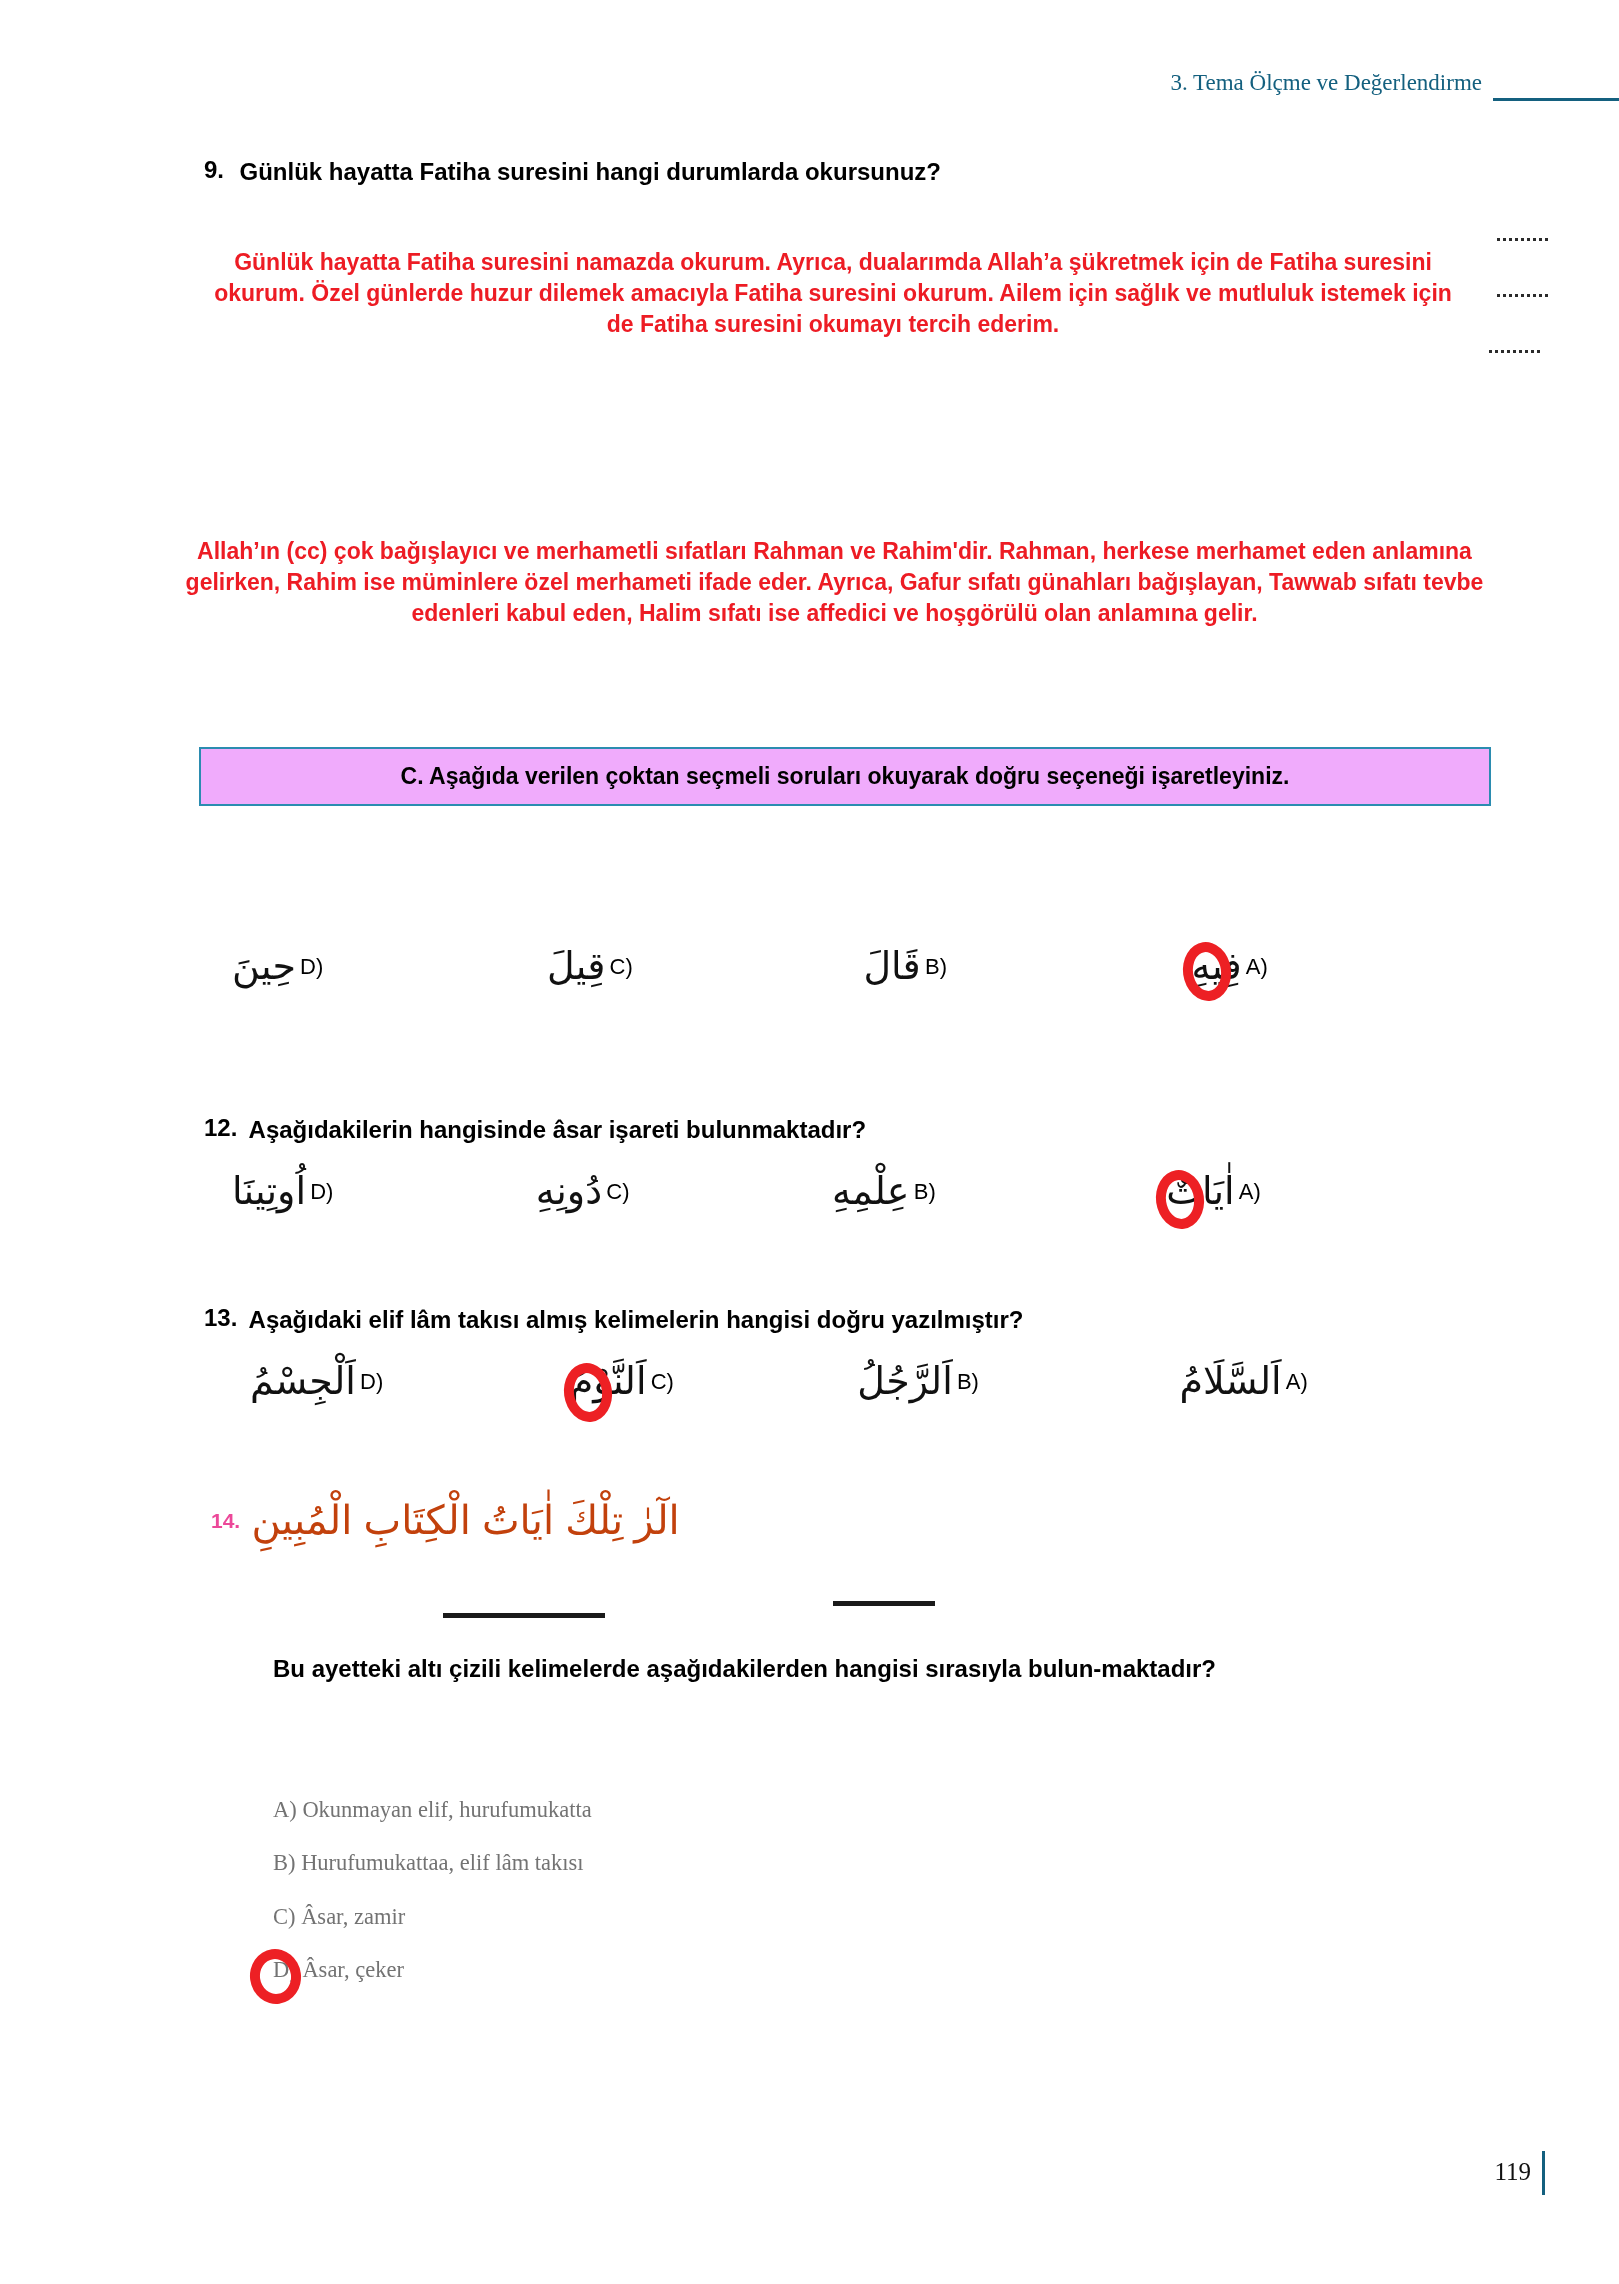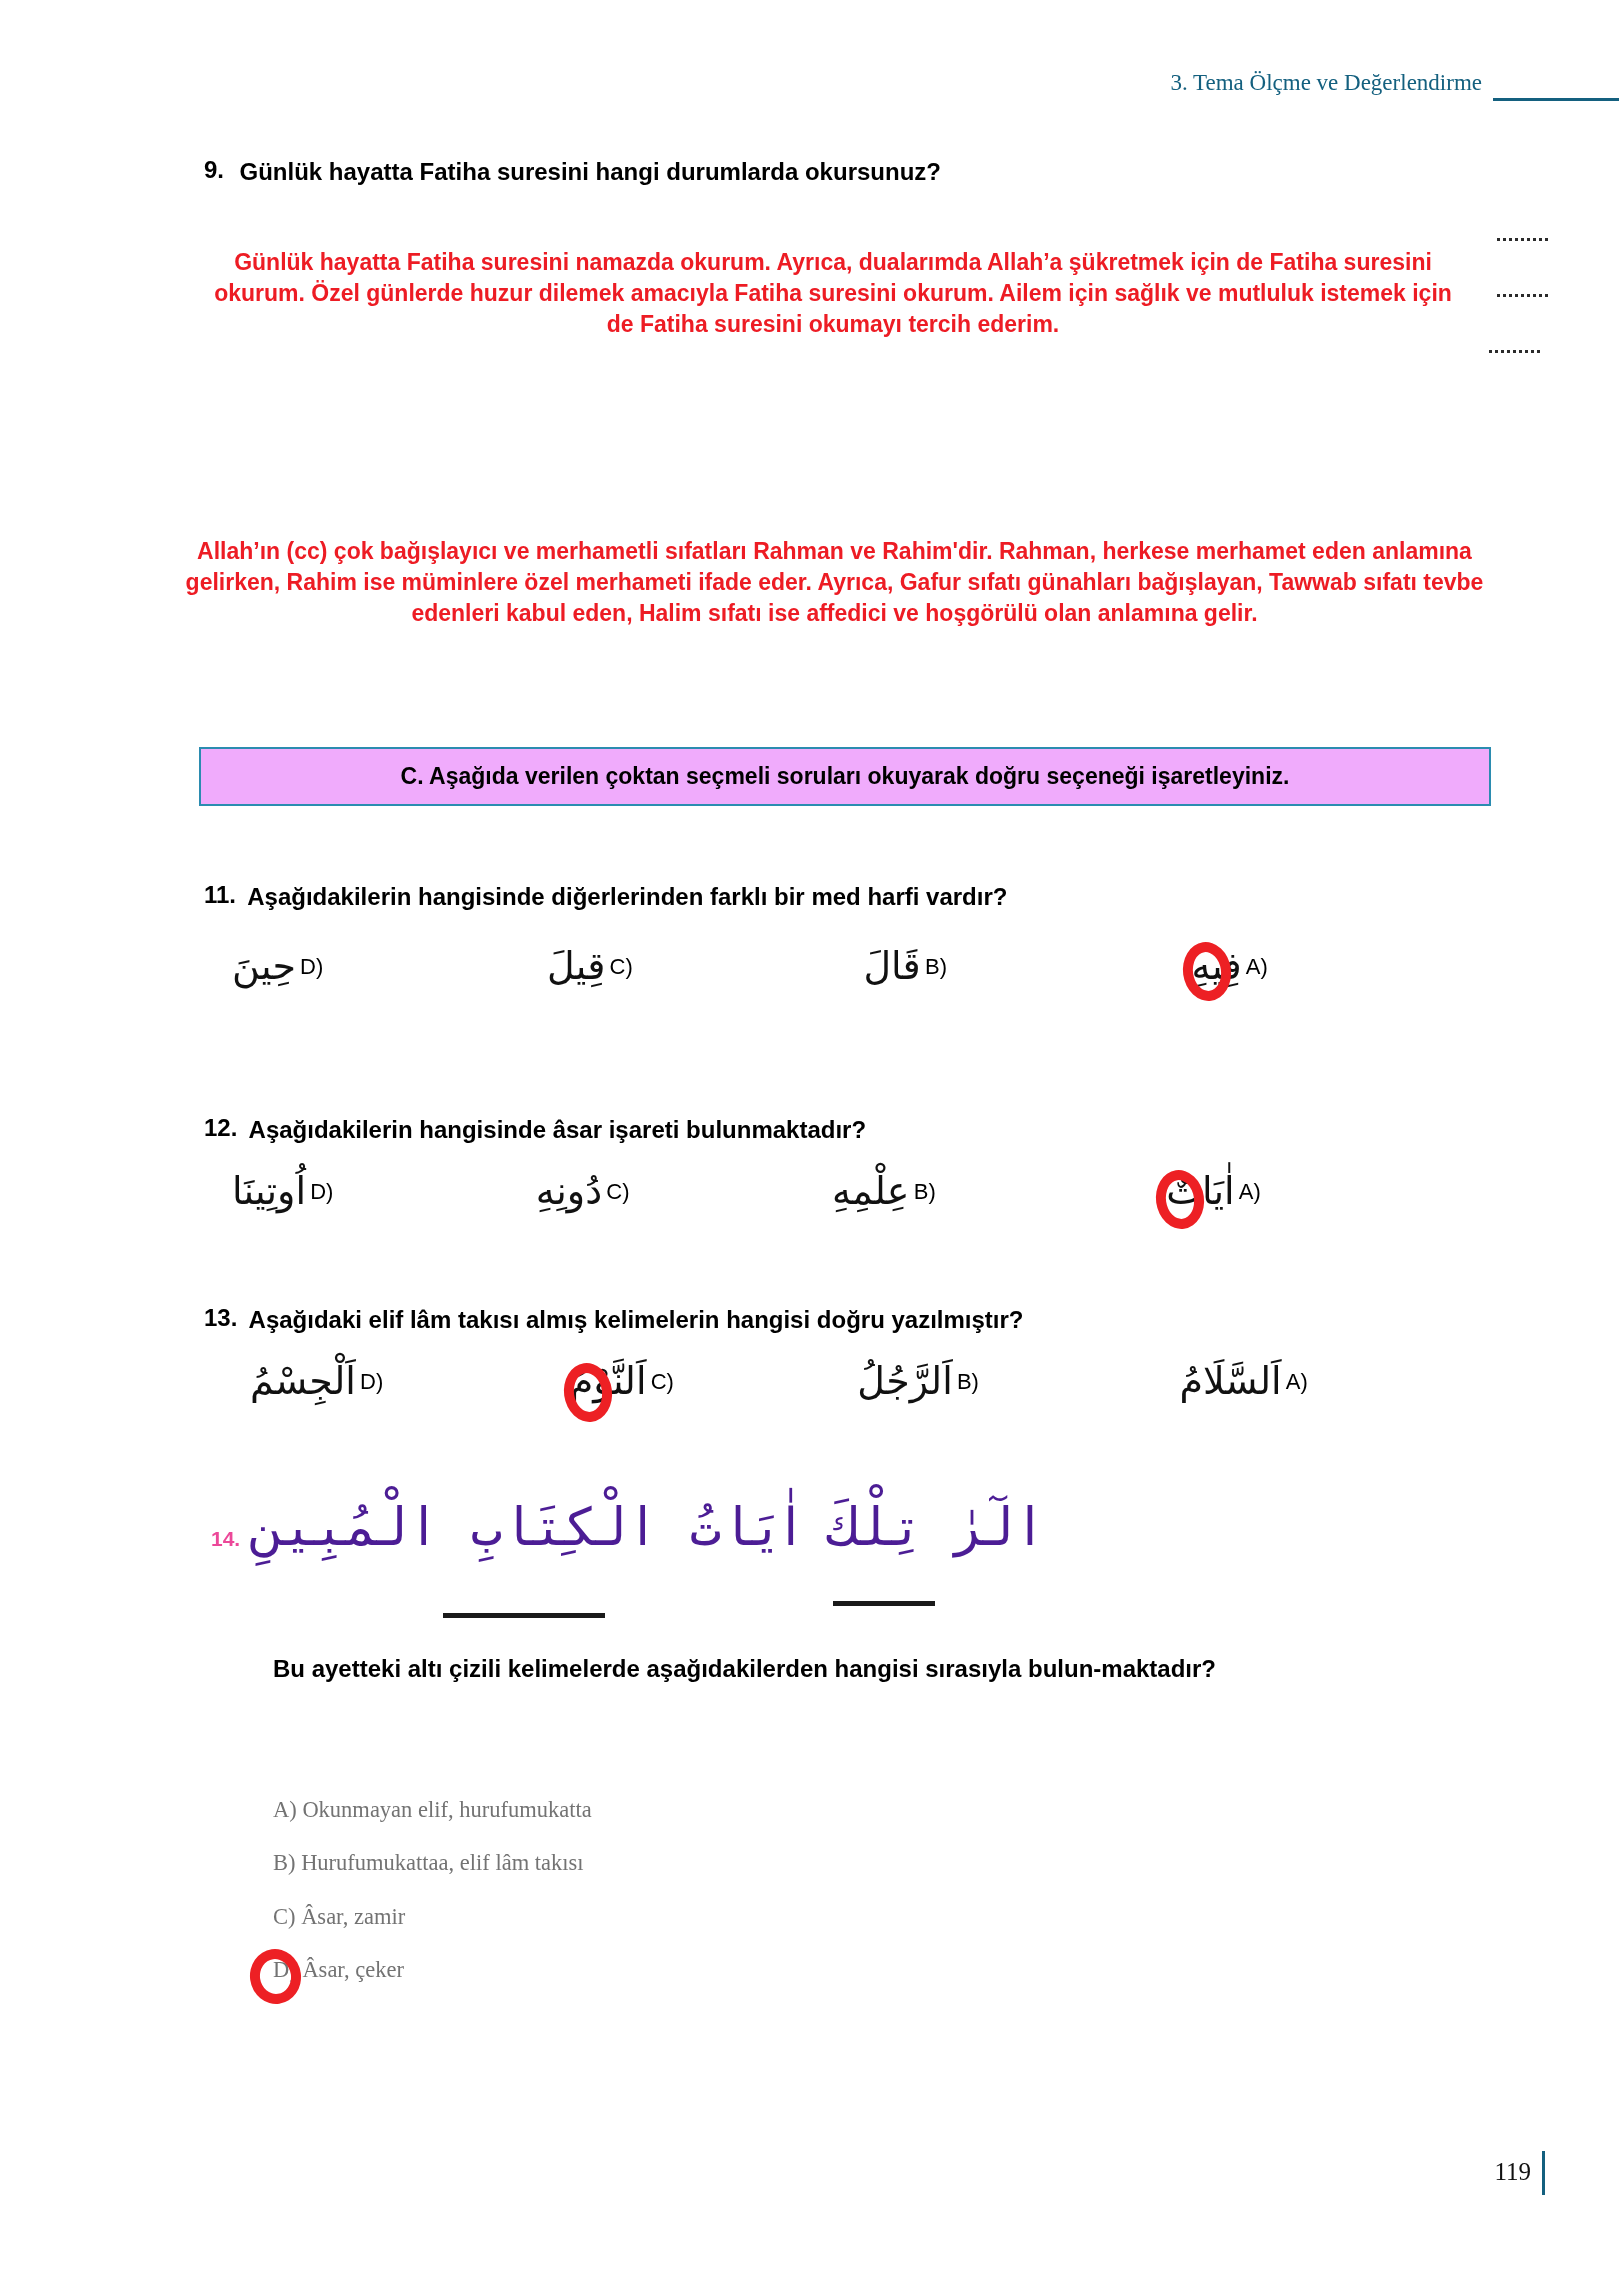--- a/index.html
+++ b/index.html
@@ -89,22 +89,22 @@
   .verse-row{
     position:absolute;left:211px;top:1497px;width:1097px;
     display:flex;align-items:flex-end;justify-content:flex-start;
     direction:ltr;
   }
   .verse-num{
     font-size:21px;font-weight:bold;color:#ec4899;margin-right:11.2px;
     padding-bottom:9.8px;
   }
   .verse-ar{
-    font-family:Liberation Mono, monospace;
-    font-size:52px;color:#4c1d95;direction:rtl;white-space:nowrap;
+    font-family:Liberation Sans, sans-serif;
+    font-size:40px;color:#c2410c;direction:rtl;white-space:nowrap;
   }
   .uline{position:absolute;height:4.9px;background:#1a1a1a;}
 
   
   .mc-option{
     position:absolute;font-size:22.5px;color:#737373;
     font-family:Liberation Serif, serif;white-space:nowrap;
   }
 
   
@@ -137,24 +137,20 @@
 
   <div class="answer-red" style="left:204px;top:247px;width:1258px;">Günlük hayatta Fatiha suresini namazda okurum. Ayrıca, dualarımda Allah’a şükretmek için de Fatiha suresini okurum. Özel günlerde huzur dilemek amacıyla Fatiha suresini okurum. Ailem için sağlık ve mutluluk istemek için de Fatiha suresini okumayı tercih ederim.</div>
 
 
   <div class="answer-red" style="left:158px;top:536px;width:1353px;">Allah’ın (cc) çok bağışlayıcı ve merhametli sıfatları Rahman ve Rahim'dir. Rahman, herkese merhamet eden anlamına gelirken, Rahim ise müminlere özel merhameti ifade eder. Ayrıca, Gafur sıfatı günahları bağışlayan, Tawwab sıfatı tevbe edenleri kabul eden, Halim sıfatı ise affedici ve hoşgörülü olan anlamına gelir.</div>
 
   <div class="section-box">
     <div class="section-box-text">C. Aşağıda verilen çoktan seçmeli soruları okuyarak doğru seçeneği işaretleyiniz.</div>
   </div>
 
-  <div class="qnum-block" style="left:204px;top:881px;width:1237px;">
-    <div class="qnum">11.</div>
-    <div class="qtext" style="margin-left:11.2px;">Aşağıdakilerin hangisinde diğerlerinden farklı bir med harfi vardır?</div>
-  </div>
 
   <div class="opt-row" style="left:232px;top:938px;width:1040px;justify-content:space-between;">
     <div class="opt">
       <span class="opt-letter">A)</span>
       <span class="arabic">فِيهِ</span>
       <span class="circle-mark" style="left:-8.4px;top:4.2px;"></span>
     </div>
     <div class="opt" style="margin-right:63px;">
       <span class="opt-letter">B)</span>
       <span class="arabic">قَالَ</span>

